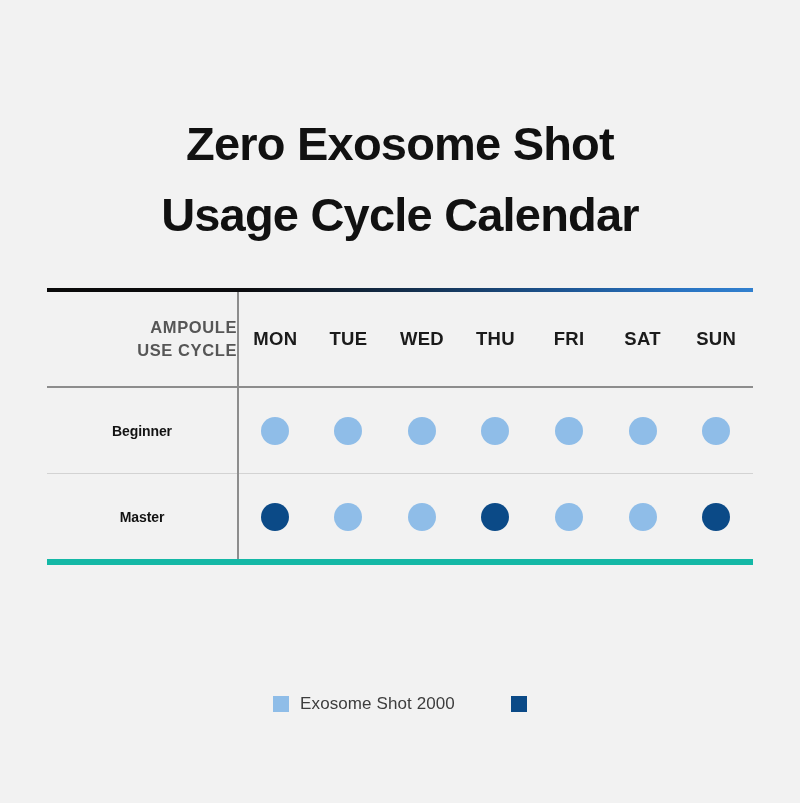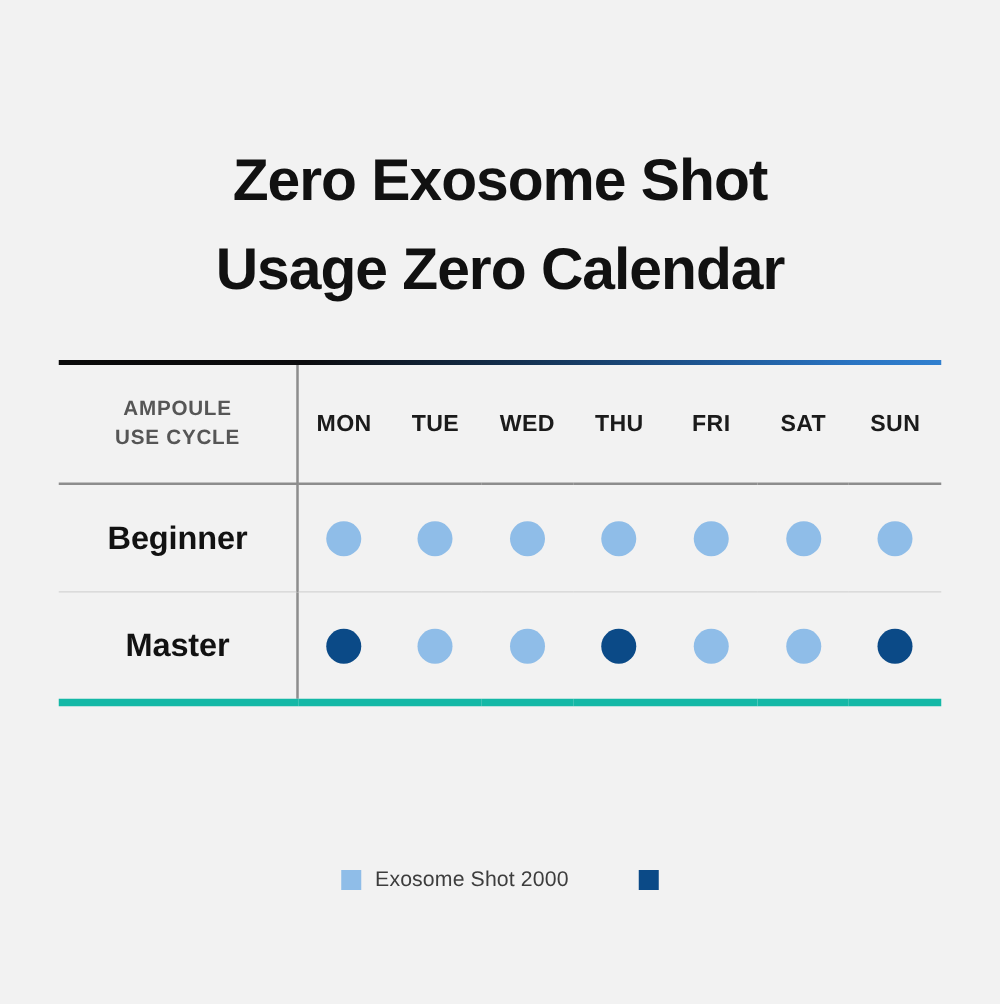--- a/index.html
+++ b/index.html
@@ -77,40 +77,40 @@
   }
   .hdr-label {
     text-align: center;
     font-size: 16.5px;
     font-weight: 700;
     color: #565656;
     letter-spacing: 0.6px;
     line-height: 1.42;
     border-right: 2px solid #8d8d8d;
   }
-  .hdr-label span { display: block; }
+  .hdr-label span { display: block; text-align: right; }
   .hdr-day {
     font-size: 18.5px;
     font-weight: 700;
     color: #1b1b1b;
     letter-spacing: 0.3px;
   }
 
   
   .body-row td {
     height: 85px;
     vertical-align: middle;
     border-bottom: 1px solid #d3d3d3;
   }
   .body-row:last-child td {
     border-bottom: 6px solid #14b8a6;
   }
   .row-label {
     text-align: center;
-    font-size: 26px;
+    font-size: 14px;
     font-weight: 700;
     color: #121212;
     letter-spacing: -0.1px;
     border-right: 2px solid #8d8d8d;
   }
   .cell-dot {
     text-align: center;
   }
   .dot {
     display: inline-block;
@@ -153,21 +153,21 @@
     white-space: nowrap;
   }
 </style>
 </head>
 <body>
 
 <div class="page">
 
   <div class="title-block">
     <span class="title-line">Zero Exosome Shot</span>
-    <span class="title-line">Usage Zero Calendar</span>
+    <span class="title-line">Usage Cycle Calendar</span>
   </div>
 
   <div class="table-wrap">
     <div class="table-top-rule"></div>
     <table class="cal">
       <colgroup>
         <col class="col-label">
         <col>
           <col>
           <col>

